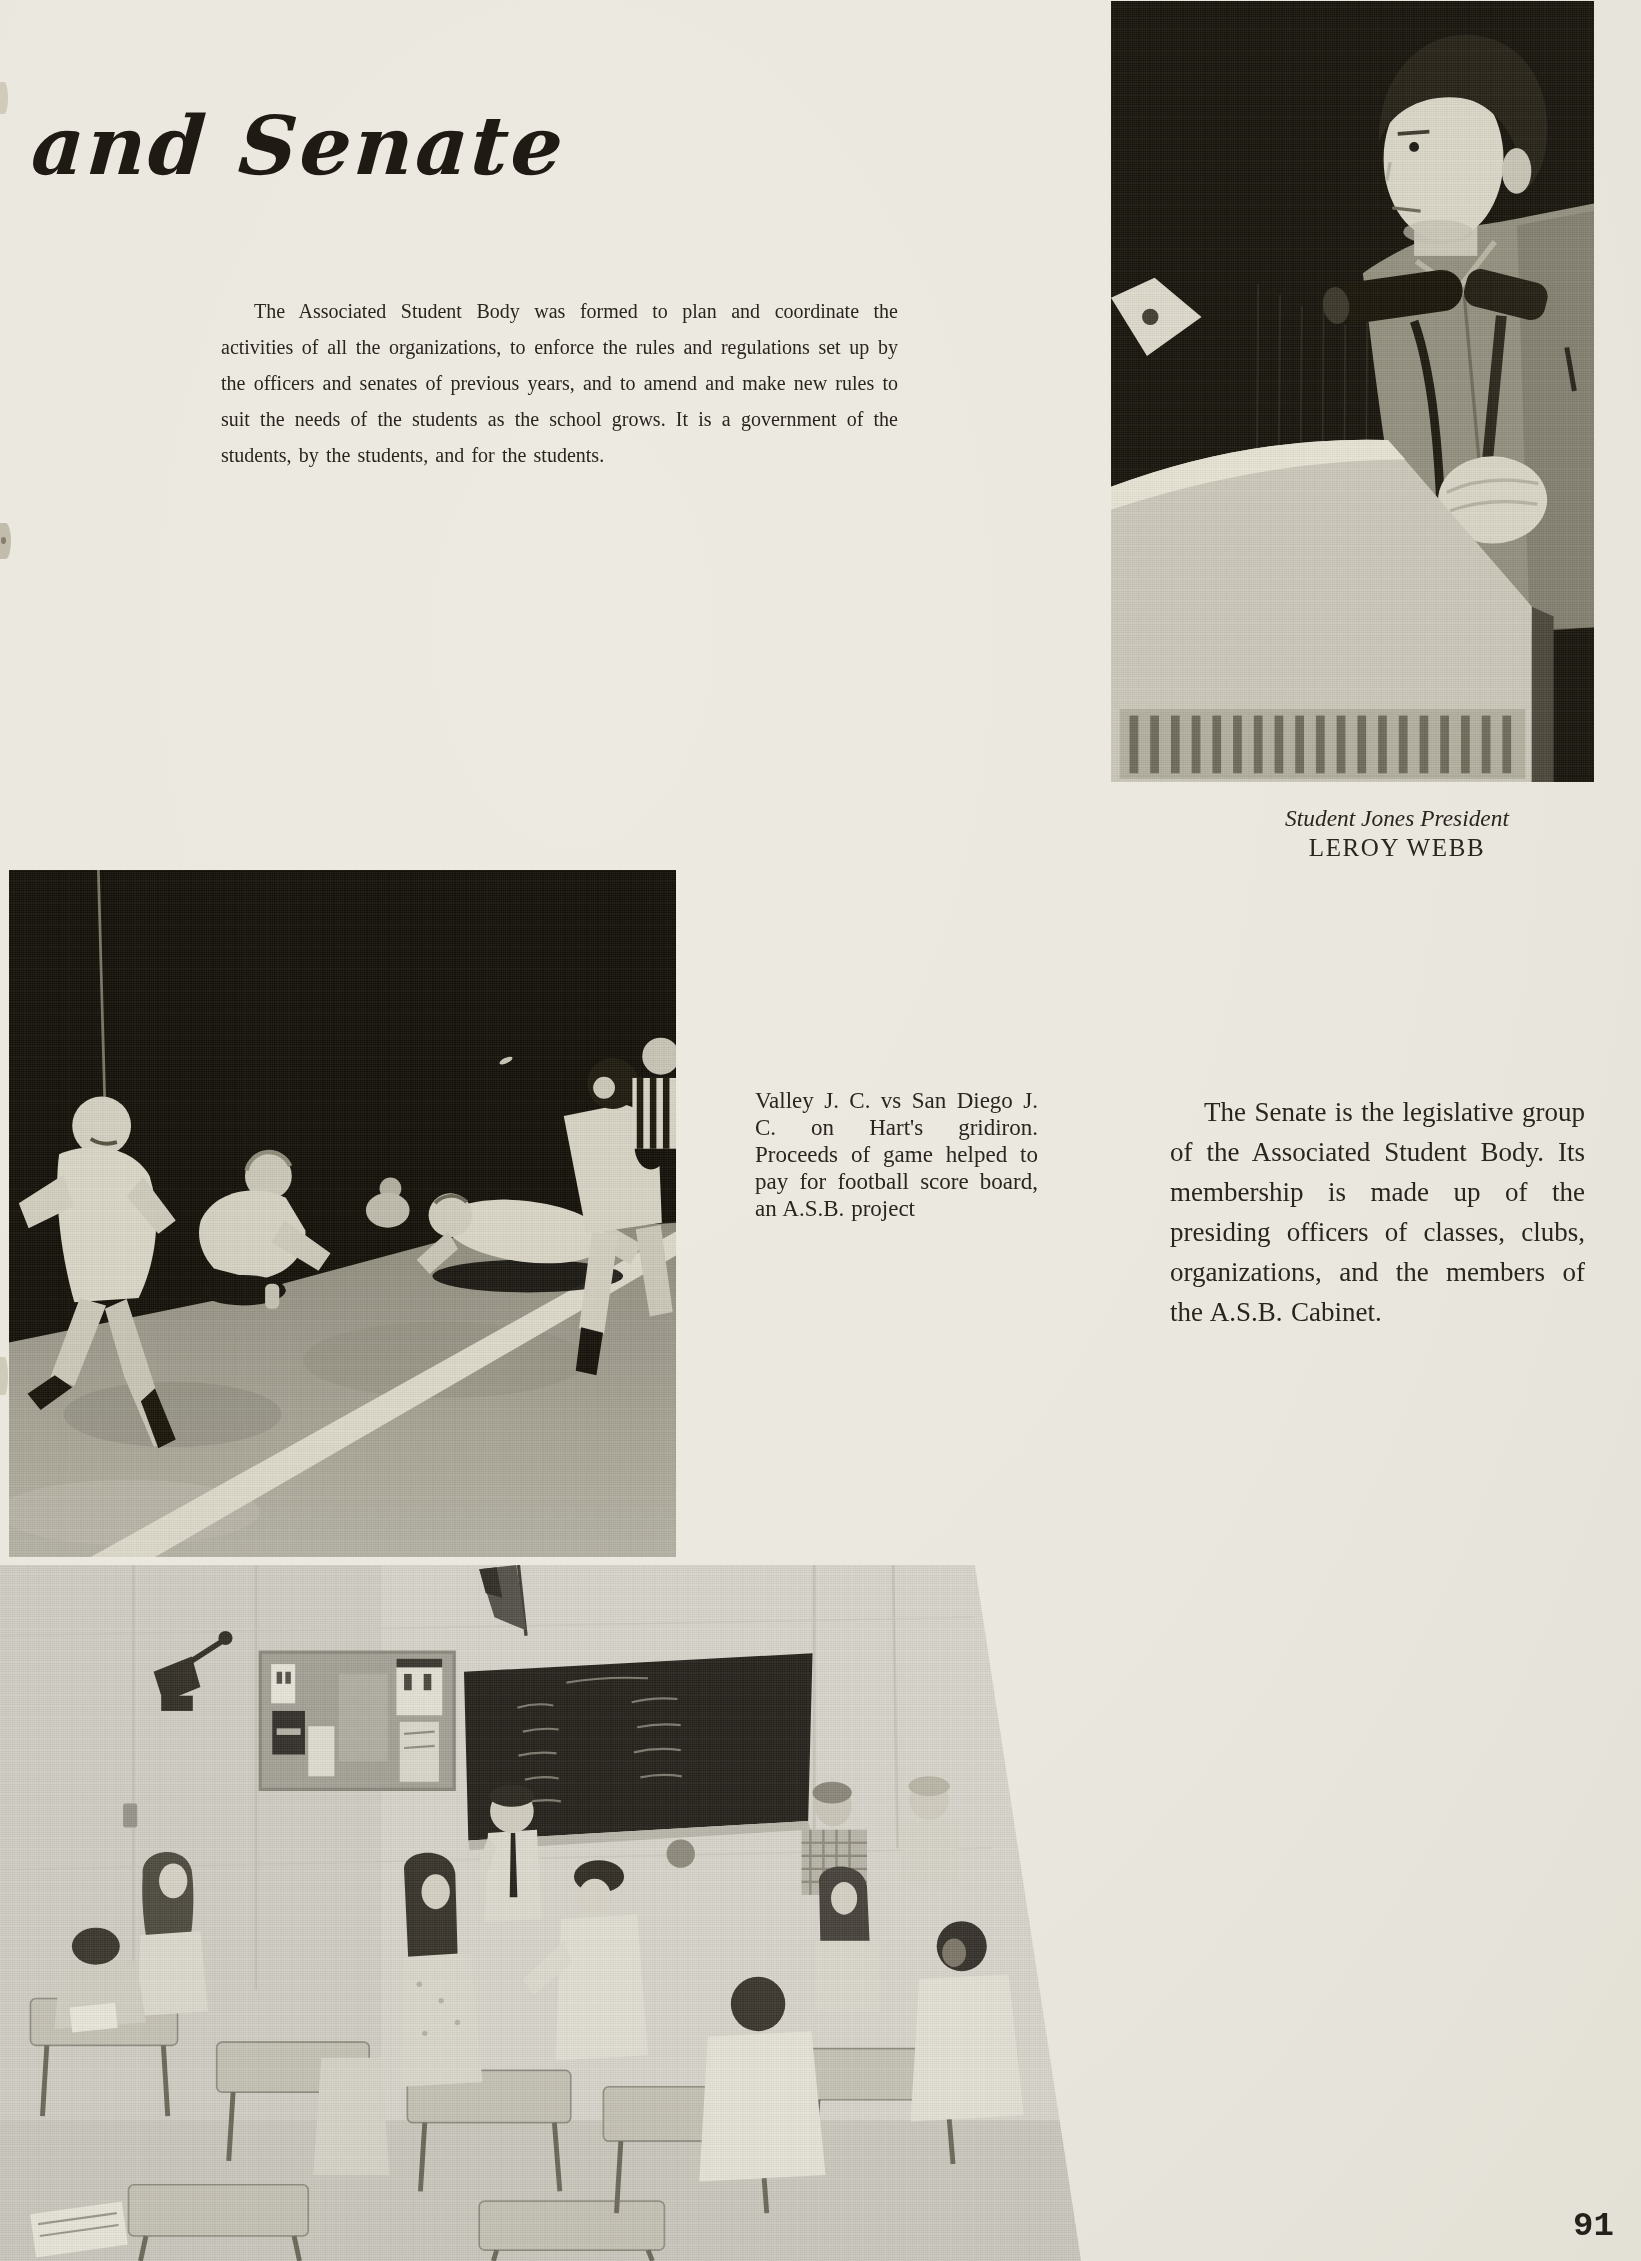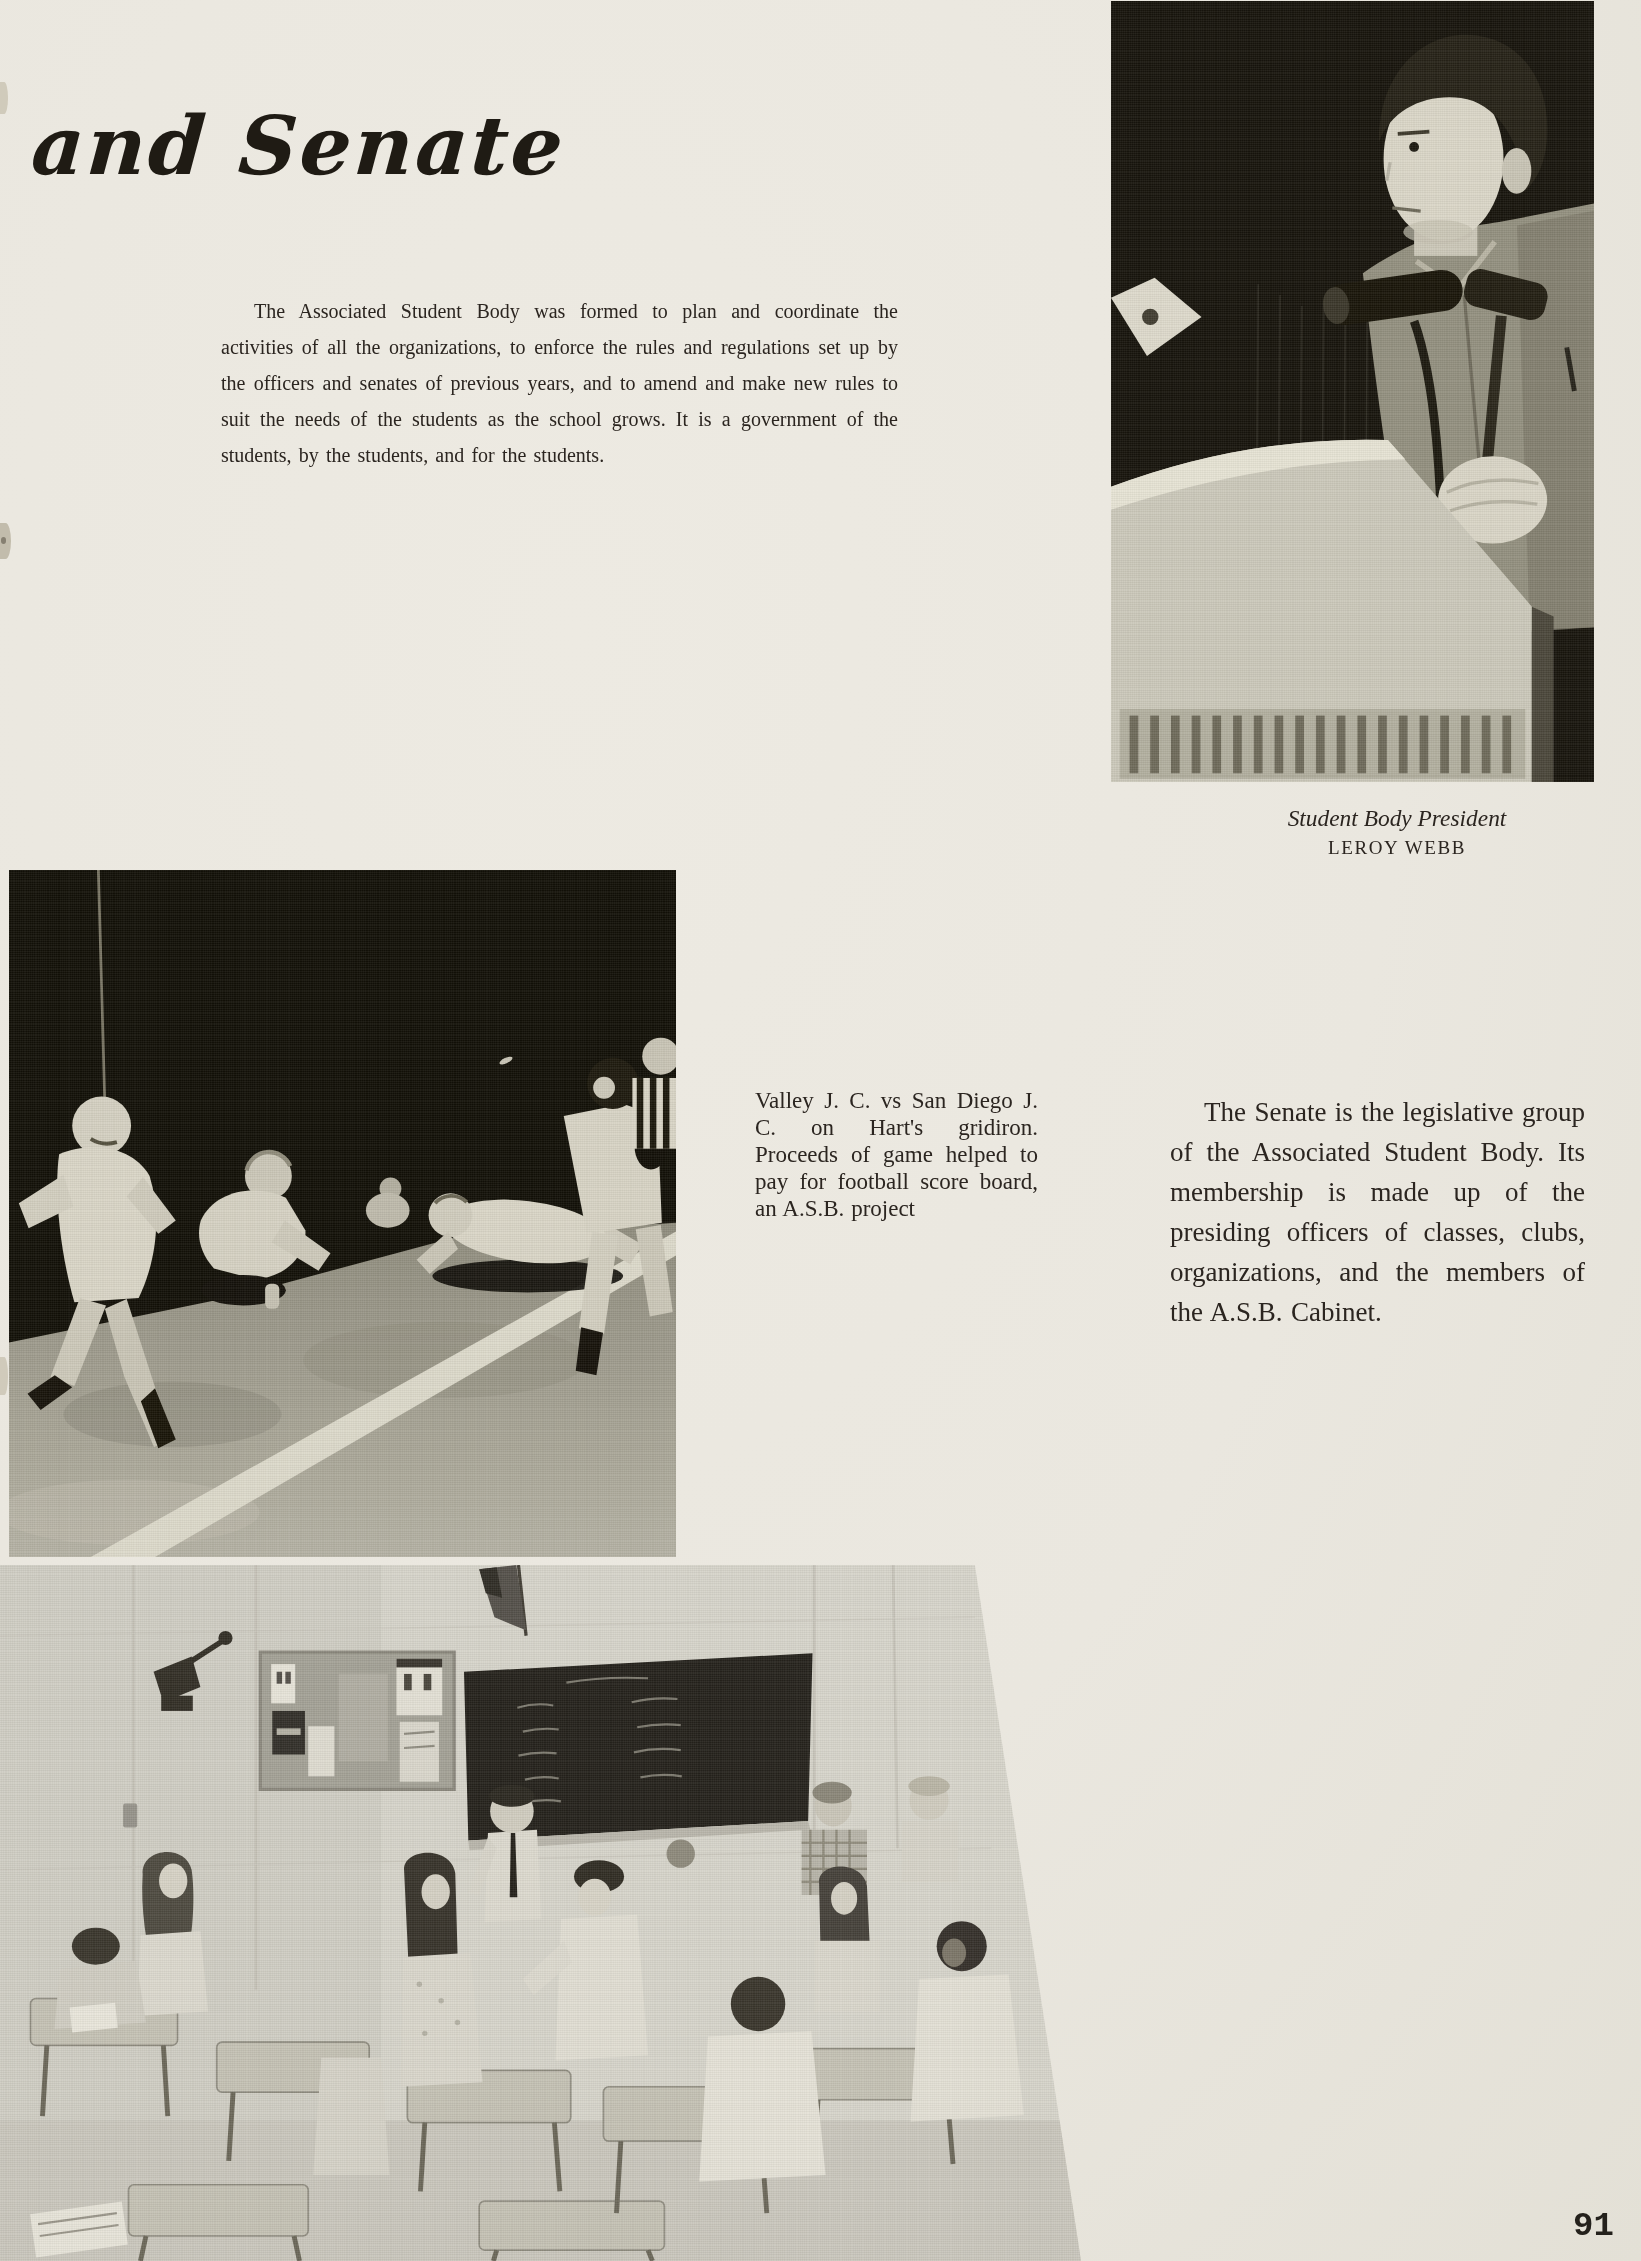--- a/index.html
+++ b/index.html
@@ -23,21 +23,21 @@
   .asb{left:221px;top:293px;width:677px;font-size:20px;line-height:36px;text-indent:33px;word-spacing:2.2px;}
   .senate{left:1170px;top:1092px;width:415px;font-size:27px;line-height:40px;text-indent:34px;word-spacing:1.6px;}
   .caption{
     position:absolute;margin:0;color:#2b2520;text-align:justify;
     font-family:"Liberation Serif", serif;
   }
   .fb-cap{left:755px;top:1087px;width:283px;font-size:23px;line-height:27px;word-spacing:1.1px;}
   .civic-cap{left:1134px;top:1839px;width:410px;font-size:22px;line-height:25.6px;}
   .pres-cap{position:absolute;left:1179px;top:804px;width:436px;text-align:center;color:#2b2520;}
   .cap-role{font-style:italic;font-size:23.4px;line-height:28px;}
-  .cap-name{font-size:19px;line-height:32px;letter-spacing:1.6px;}
+  .cap-name{font-size:25px;line-height:32px;letter-spacing:1.6px;}
   .pagenum{
     position:absolute;left:1573px;top:2207px;
     font-family:Liberation Mono, monospace;font-weight:700;font-size:34px;color:#24211c;
   }
   
   figure.photo{position:absolute;margin:0;padding:0;}
   figure.photo svg{display:block;width:100%;height:100%;}
   .president{left:1111px;top:1.1px;width:483px;height:781px;}
   .football{left:8.7px;top:870px;width:667px;height:687px;}
   .classroom{left:0px;top:1565px;width:1081px;height:696px;}
@@ -140,21 +140,21 @@
             <rect x="604" y="1312" width="16" height="106"></rect>
           <rect x="642" y="1312" width="16" height="106"></rect>
             <rect x="680" y="1312" width="16" height="106"></rect>
           <rect x="718" y="1312" width="16" height="106"></rect>
         </g>
       </g>
     </svg>
   </figure>
 
   <div class="pres-cap">
-    <div class="cap-role">Student Body President</div>
+    <div class="cap-role">Student Jones President</div>
     <div class="cap-name">LEROY WEBB</div>
   </div>
 
   <figure class="photo football grain">
     <svg viewBox="0 0 1224 1262" preserveAspectRatio="none" aria-hidden="true">
       <defs>
         <linearGradient id="fgrad" x1="0" y1="0" x2="0" y2="1">
           <stop offset="0" stop-color="#8f8c7d"></stop>
             <stop offset="1" stop-color="#b5b2a4"></stop>
         </linearGradient>

